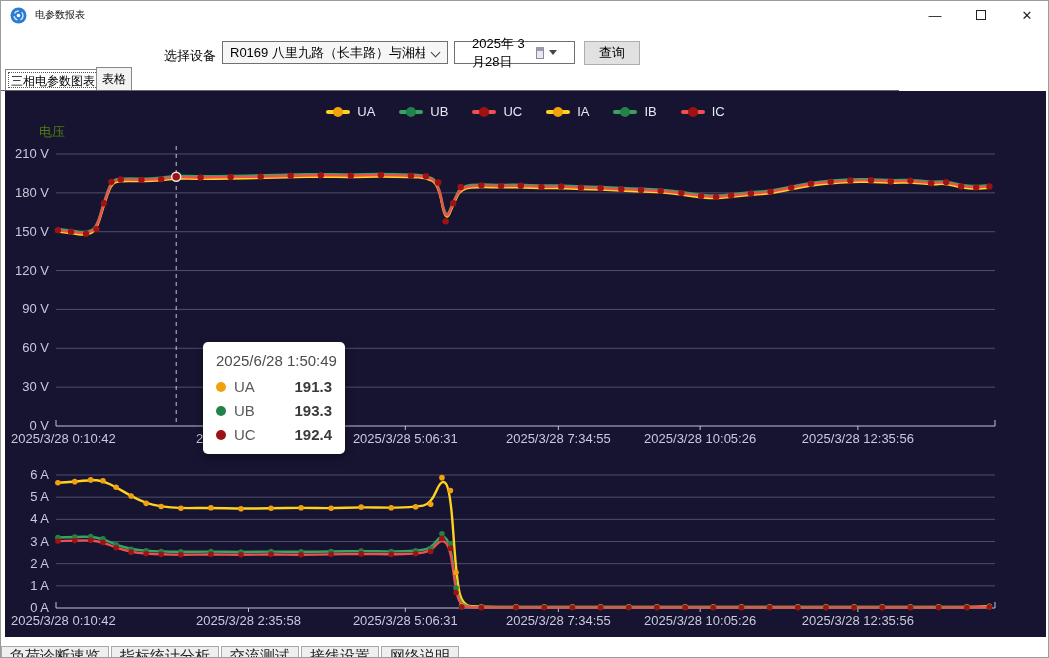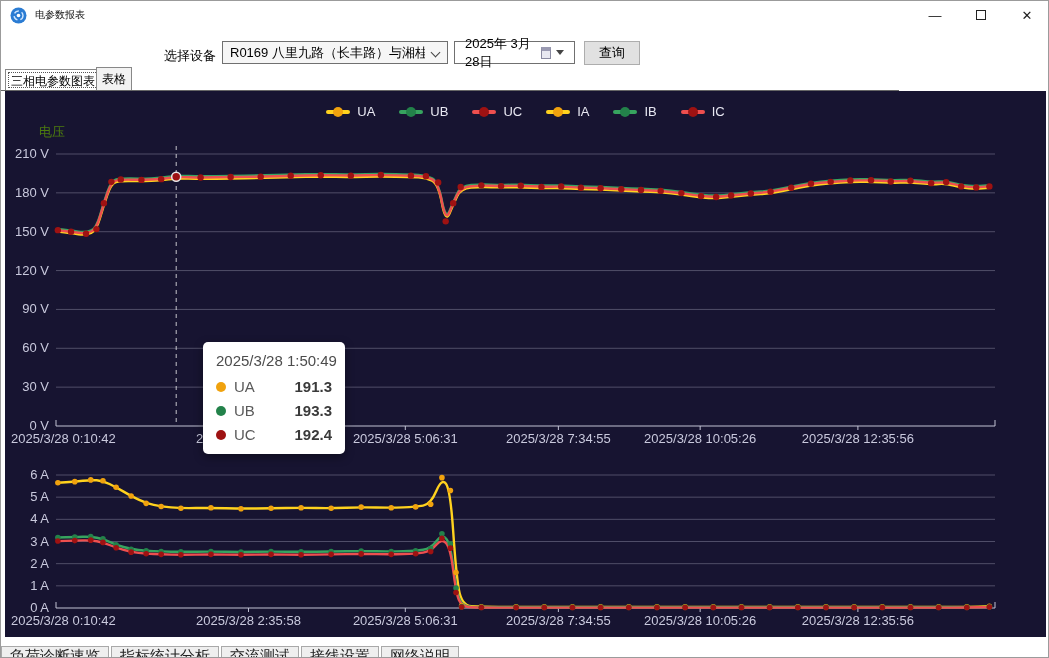--- a/index.html
+++ b/index.html
@@ -19,21 +19,21 @@
     font-size:13px; color:#222; }
   .max-glyph { width:10px; height:10px; border:1px solid #222; display:inline-block; }
   
   .toolbar { position:absolute; top:28px; left:0; width:1049px; height:40px; background:#fff; }
   .combo { position:absolute; height:23px; border:1px solid #707070; background:#f6f6f6;
     display:flex; align-items:center; font-size:13px; color:#000; padding:0 22px 0 7px; }
   .chev { position:absolute; right:8px; top:7px; width:7px; height:7px;
     border-right:1.6px solid #444; border-bottom:1.6px solid #444; transform:rotate(45deg); }
   .tb-label { position:absolute; font-size:13px; color:#000; top:18px; }
   .datepicker { position:absolute; height:23px; border:1px solid #707070; background:#fff;
-    display:flex; align-items:center; font-size:13px; padding:0 10px; }
+    display:flex; align-items:center; font-size:13px; padding:0 17px; }
   .cal-icon { width:13px; height:12px; border:1px solid #8a8aa0; background:#e8e8f0;
     border-top:4px solid #9a9ab2; margin-left:10px; }
   .dp-arrow { width:0; height:0; border-left:4px solid transparent; border-right:4px solid transparent;
     border-top:5px solid #444; margin-left:5px; }
   .query-btn { position:absolute; height:24px; width:56px; border:1px solid #adadad;
     background:#e1e1e1; font-size:13px; display:flex; align-items:center; justify-content:center; }
   
   .tabstrip { position:absolute; top:68px; left:0; width:898px; height:22px; background:#fff;
     border-bottom:1px solid #666; }
   .tab { position:absolute; bottom:0; font-size:12px; padding:3px 5px 2px 5px;
@@ -390,21 +390,21 @@
       <circle cx="824.9799999999999" cy="516.5566666666666" r="2.8" fill="#9e1212"></circle>
       <circle cx="853.15" cy="516.5566666666666" r="2.8" fill="#9e1212"></circle>
       <circle cx="881.32" cy="516.5566666666666" r="2.8" fill="#9e1212"></circle>
       <circle cx="909.49" cy="516.5566666666666" r="2.8" fill="#9e1212"></circle>
       <circle cx="937.66" cy="516.5566666666666" r="2.8" fill="#9e1212"></circle>
       <circle cx="965.8299999999999" cy="516.5566666666666" r="2.8" fill="#9e1212"></circle>
       <circle cx="988.366" cy="516.1133333333333" r="2.8" fill="#9e1212"></circle>
     </svg>
 
   <div class="tooltip">
-    <div class="tt-title">2025/3/28 1:50:49</div>
+    <div class="tt-title">2025/6/28 1:50:49</div>
     <div class="tt-row">
       <span class="tt-dot" style="background: rgb(240, 162, 14);"></span>
       <span class="tt-label">UA</span>
       <span class="tt-value">191.3</span>
     </div>
     <div class="tt-row">
       <span class="tt-dot" style="background: rgb(35, 130, 74);"></span>
       <span class="tt-label">UB</span>
       <span class="tt-value">193.3</span>
     </div>

